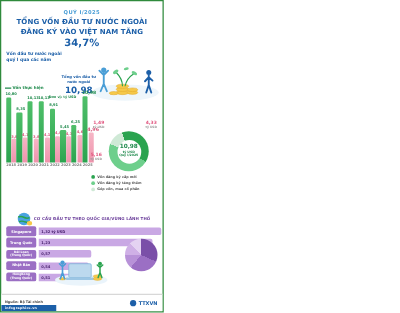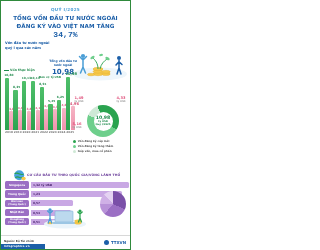--- a/index.html
+++ b/index.html
@@ -25,21 +25,21 @@
     font-weight:700;margin-top:2px;
   }
   .t1{
     font-size:5.6px;font-weight:700;color:#1c5fa8;
     letter-spacing:.1px;margin-top:3px;line-height:1.15;
   }
   .t2{
     font-size:5.6px;font-weight:700;color:#1c5fa8;
     letter-spacing:.1px;margin-top:2px;line-height:1.15;
   }
-  .t2 .pct{font-size:8px;color:#1c5fa8;font-family:Liberation Mono, monospace;}
+  .t2 .pct{font-size:8px;color:#1c5fa8;}
 
   
   .sub{
     position:absolute;left:4px;top:40px;
     font-size:3.5px;font-weight:700;color:#1c5fa8;
     line-height:1.35;text-align:left;width:62px;
   }
 
   
   .illus{

